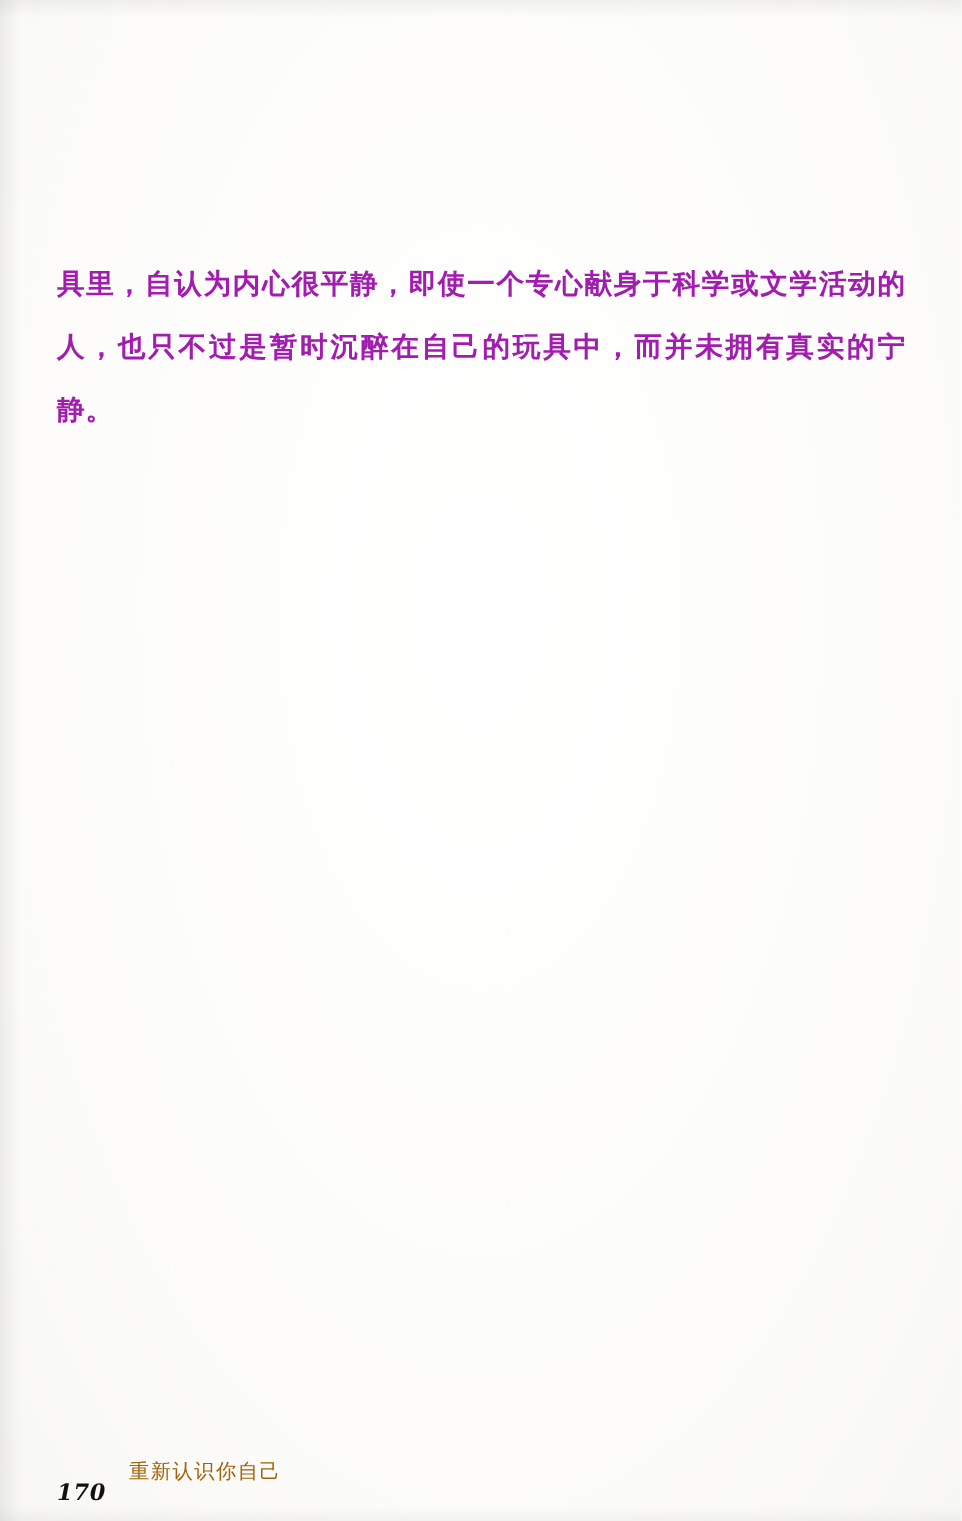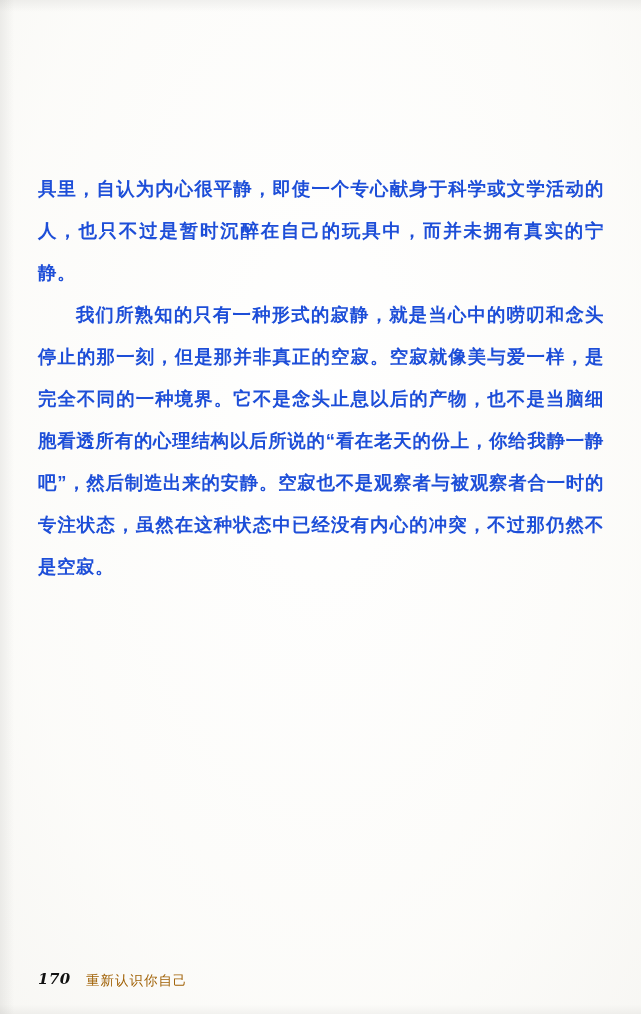--- a/index.html
+++ b/index.html
@@ -30,44 +30,44 @@
       radial-gradient(ellipse at 50% 40%, rgba(255,255,255,0.9) 0%, rgba(250,249,246,0.4) 70%, rgba(243,242,238,0.55) 100%);
   }
   .text-block {
     position: absolute;
     left: 38px;
     top: 168px;
     width: 566px;
   }
   p.para {
     margin: 0 0 0 0;
-    font-family: Liberation Sans, sans-serif;
+    font-family: Liberation Serif, serif;
     font-weight: bold;
     font-size: 18.4px;
     line-height: 42px;
-    color: #1d4ed8;
+    color: #a21caf;
     text-align: justify;
     text-justify: inter-character;
     letter-spacing: 0.6px;
     -webkit-font-smoothing: none;
   }
   p.para.indent {
     text-indent: 38px;
   }
   .footer {
     position: absolute;
     left: 38px;
     bottom: 18px;
     width: 566px;
     height: 26px;
   }
   .folio {
     position: absolute;
     left: 0;
-    top: 0;
+    top: 16px;
     font-family: "DejaVu Serif", serif;
     font-style: italic;
     font-weight: bold;
     font-size: 15px;
     color: #111111;
     letter-spacing: 0.5px;
   }
   .running-title {
     position: absolute;
     left: 48px;
@@ -107,21 +107,20 @@
   }
 </style>
 </head>
 <body>
 
 <div class="page">
   <div class="page-inner"></div>
 
   <div class="text-block">
     <p class="para">具里，自认为内心很平静，即使一个专心献身于科学或文学活动的人，也只不过是暂时沉醉在自己的玩具中，而并未拥有真实的宁静。</p>
-    <p class="para indent">我们所熟知的只有一种形式的寂静，就是当心中的唠叨和念头停止的那一刻，但是那并非真正的空寂。空寂就像美与爱一样，是完全不同的一种境界。它不是念头止息以后的产物，也不是当脑细胞看透所有的心理结构以后所说的“看在老天的份上，你给我静一静吧”，然后制造出来的安静。空寂也不是观察者与被观察者合一时的专注状态，虽然在这种状态中已经没有内心的冲突，不过那仍然不是空寂。</p>
   </div>
 
   <div class="footer">
     <span class="folio">170</span>
     <span class="running-title">重新认识你自己</span>
   </div>
 
   <div class="edge-shadow-left"></div>
   <div class="edge-shadow-top"></div>
   <div class="edge-shadow-bottom"></div>

